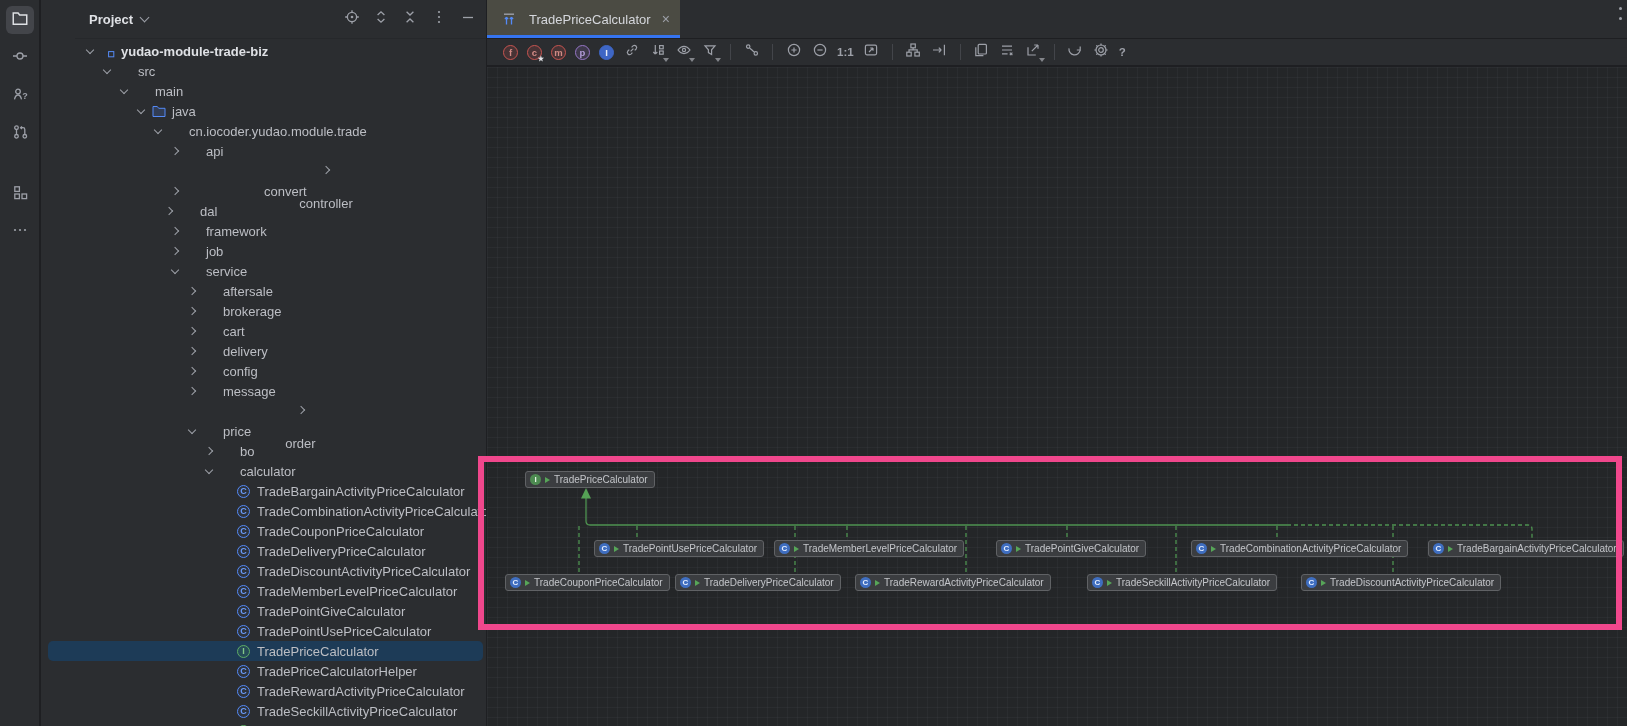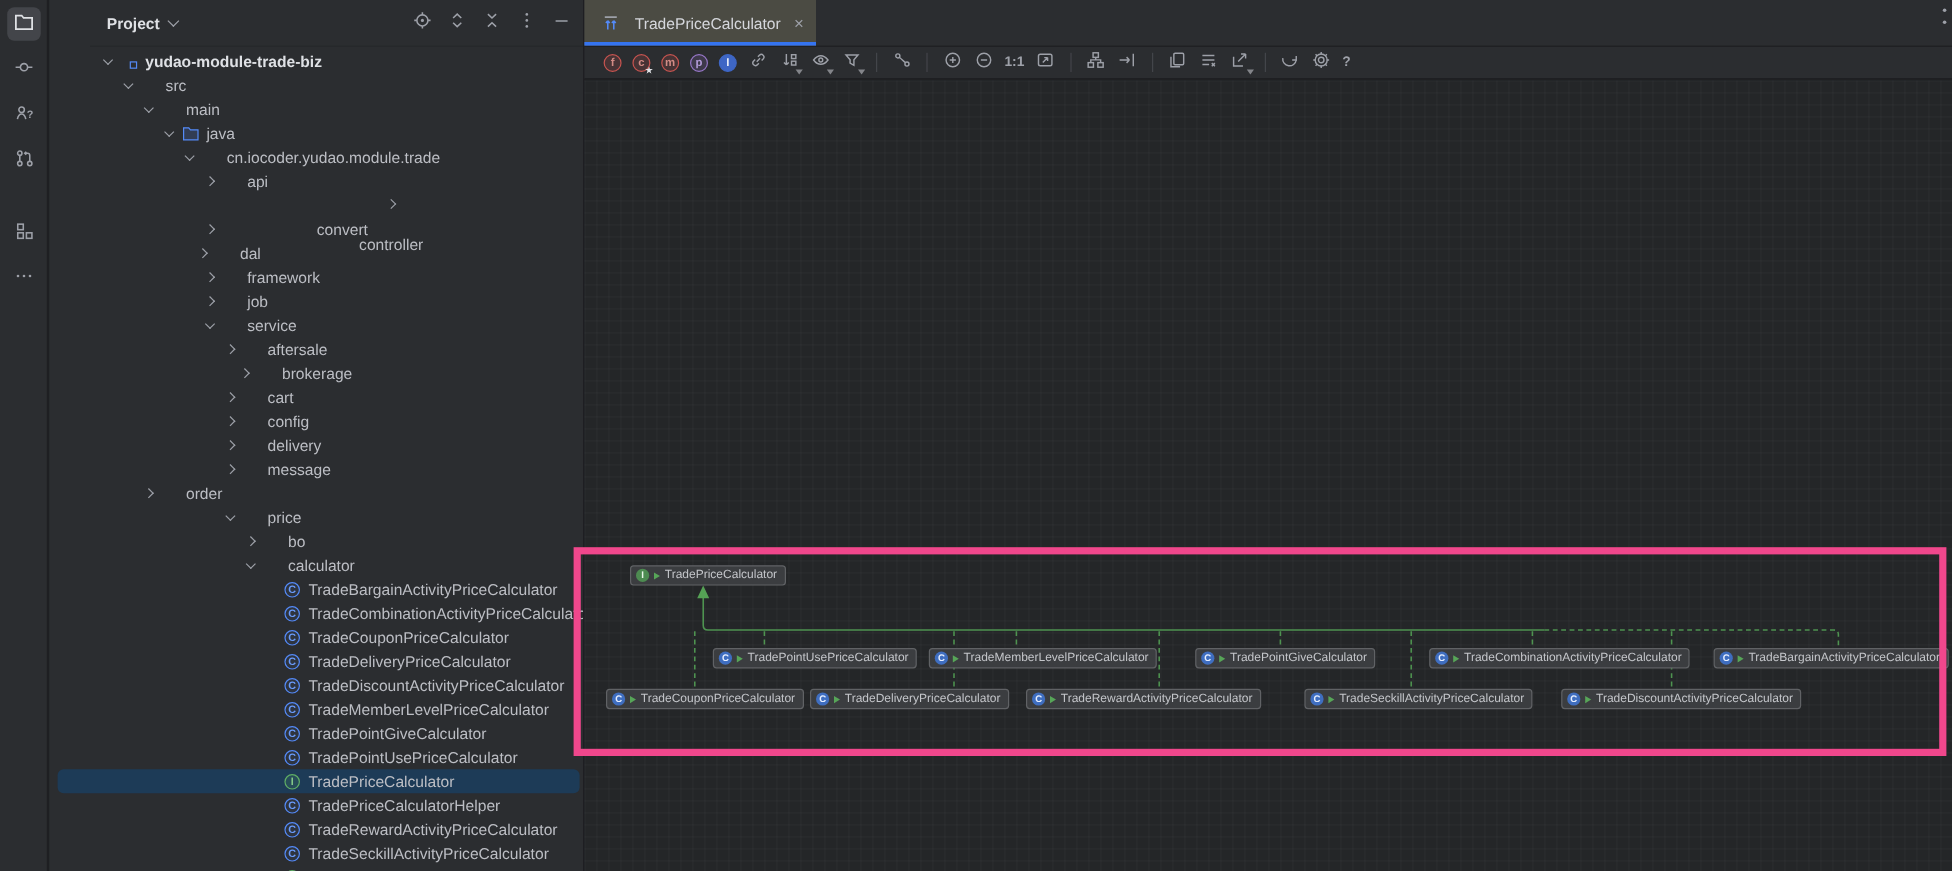--- a/index.html
+++ b/index.html
@@ -325,21 +325,21 @@
           <span class="chev right"></span>
         </span>
         <span class="t-icon">
           <svg width="16" height="16" viewBox="0 0 16 16" fill="none">
             <path d="M2 3.5h4.3l1.4 1.8H14v8.2H2z"></path>
             <circle cx="8" cy="9.2" r="1.5"></circle>
           </svg>
         </span>
         <span>aftersale</span>
       </div>
-      <div class="tree-row" style="padding-left: 142px; margin-left: 12px;">
+      <div class="tree-row" style="padding-left: 142px;">
         <span class="chev-slot">
           <span class="chev right"></span>
         </span>
         <span class="t-icon">
           <svg width="16" height="16" viewBox="0 0 16 16" fill="none">
             <path d="M2 3.5h4.3l1.4 1.8H14v8.2H2z"></path>
             <circle cx="8" cy="9.2" r="1.5"></circle>
           </svg>
         </span>
         <span>brokerage</span>
@@ -359,47 +359,47 @@
       <div class="tree-row" style="padding-left: 142px;">
         <span class="chev-slot">
           <span class="chev right"></span>
         </span>
         <span class="t-icon">
           <svg width="16" height="16" viewBox="0 0 16 16" fill="none">
             <path d="M2 3.5h4.3l1.4 1.8H14v8.2H2z"></path>
             <circle cx="8" cy="9.2" r="1.5"></circle>
           </svg>
         </span>
+        <span>delivery</span>
+      </div>
+      <div class="tree-row" style="padding-left: 142px;">
+        <span class="chev-slot">
+          <span class="chev right"></span>
+        </span>
+        <span class="t-icon">
+          <svg width="16" height="16" viewBox="0 0 16 16" fill="none">
+            <path d="M2 3.5h4.3l1.4 1.8H14v8.2H2z"></path>
+            <circle cx="8" cy="9.2" r="1.5"></circle>
+          </svg>
+        </span>
         <span>config</span>
       </div>
       <div class="tree-row" style="padding-left: 142px;">
         <span class="chev-slot">
           <span class="chev right"></span>
         </span>
         <span class="t-icon">
           <svg width="16" height="16" viewBox="0 0 16 16" fill="none">
             <path d="M2 3.5h4.3l1.4 1.8H14v8.2H2z"></path>
             <circle cx="8" cy="9.2" r="1.5"></circle>
           </svg>
         </span>
-        <span>delivery</span>
-      </div>
-      <div class="tree-row" style="padding-left: 142px;">
-        <span class="chev-slot">
-          <span class="chev right"></span>
-        </span>
-        <span class="t-icon">
-          <svg width="16" height="16" viewBox="0 0 16 16" fill="none">
-            <path d="M2 3.5h4.3l1.4 1.8H14v8.2H2z"></path>
-            <circle cx="8" cy="9.2" r="1.5"></circle>
-          </svg>
-        </span>
         <span>message</span>
       </div>
-      <div class="tree-row" style="padding-left: 74px;">
+      <div class="tree-row" style="padding-left: 74px; flex-direction: column;">
         <span class="chev-slot">
           <span class="chev right"></span>
         </span>
         <span class="t-icon">
           <svg width="16" height="16" viewBox="0 0 16 16" fill="none">
             <path d="M2 3.5h4.3l1.4 1.8H14v8.2H2z"></path>
             <circle cx="8" cy="9.2" r="1.5"></circle>
           </svg>
         </span>
         <span>order</span>

